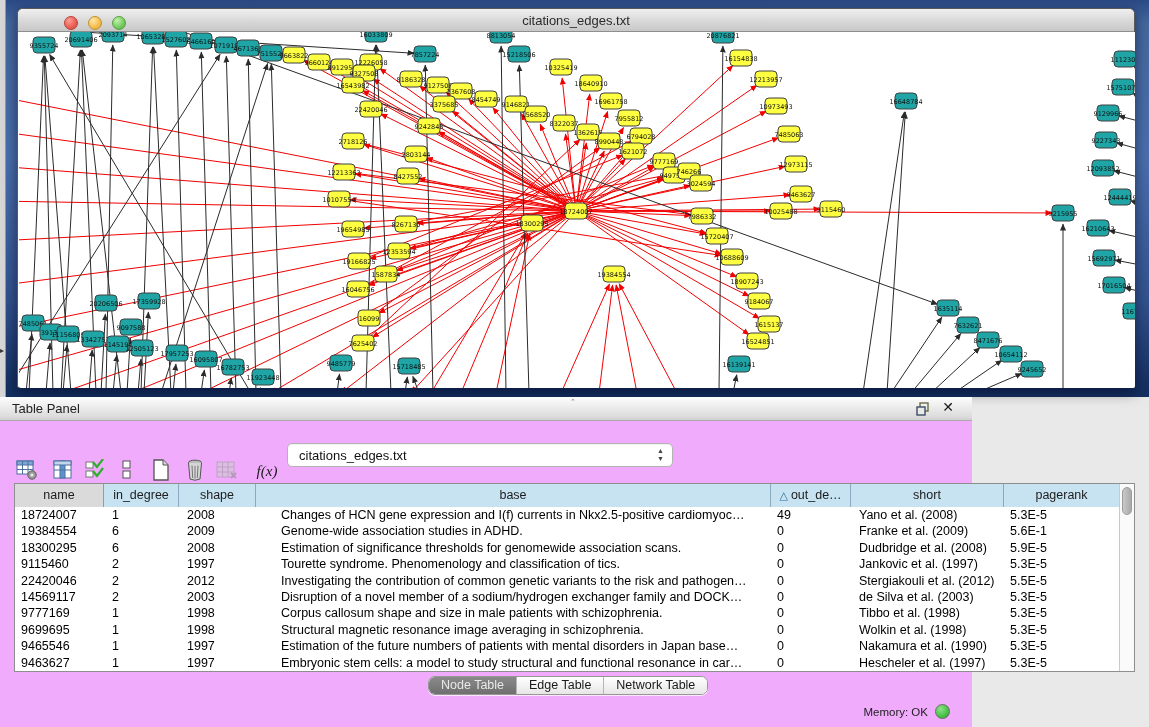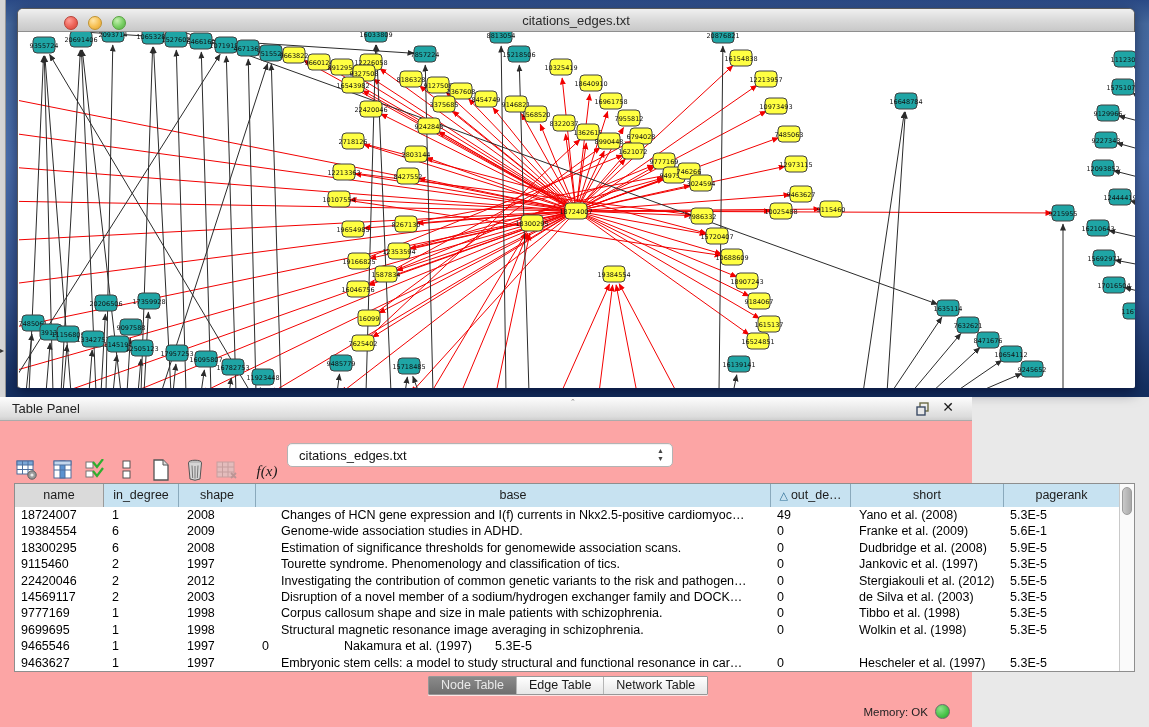--- a/index.html
+++ b/index.html
@@ -22,21 +22,21 @@
   .tl-btn { position:absolute; top:14px; width:14px; height:14px; border-radius:50%; margin-top:-7px; }
   #tl-red   { left:46px; background:radial-gradient(circle at 35% 30%,#ff9d95,#ec6256 55%,#d1473c); border:1px solid #b93f35; }
   #tl-yellow{ left:70px; background:radial-gradient(circle at 35% 30%,#ffe6a8,#f6bf50 55%,#dd9f34); border:1px solid #c0922f; }
   #tl-green { left:94px; background:radial-gradient(circle at 35% 30%,#c5f0b0,#77ce62 55%,#54a943); border:1px solid #57a23f; }
   #win-title { position:absolute; left:0; right:0; top:4px; text-align:center; font-size:13px; color:#2b2b2b; }
   #graph-area { position:absolute; left:1px; top:23px; width:1116px; height:356px; background:#ffffff; overflow:hidden; border-radius:0 0 2px 2px; }
   #gsvg { width:100%; height:100%; display:block; }
   .node-label { font-family:"DejaVu Sans",sans-serif; font-size:6.5px; fill:#101010; text-anchor:middle; }
 
   
-  #table-panel { position:absolute; left:0; top:397px; width:972px; height:330px; background:#fca5a5;text-decoration:underline; }
+  #table-panel { position:absolute; left:0; top:397px; width:972px; height:330px; background:#f0abfc;text-decoration:underline; }
   #panel-header { position:absolute; left:0; top:0; width:100%; height:24px;
     background:linear-gradient(180deg,#fdfdfd,#dcdcdc 85%,#cfcfcf); border-bottom:1px solid #ababab; }
   #panel-title { position:absolute; left:12px; top:4px; font-size:13px; color:#222; }
   #panel-grip { position:absolute; left:570px; top:1px; font-size:7px; color:#777; }
   #float-icon { position:absolute; right:42px; top:5px; width:14px; height:14px; cursor:pointer; }
   #close-icon { position:absolute; right:18px; top:2px; font-size:14px; font-weight:bold; color:#1a1a1a; cursor:pointer; }
 
   #toolbar { position:absolute; left:14px; top:44px; height:32px; }
   .tool-btn { position:absolute; top:16px; width:26px; height:28px; background:transparent; border:none; cursor:pointer; }
   #fx-btn { font-style:italic; font-family:"Liberation Serif","DejaVu Serif",serif; font-size:15px; color:#1a1a1a; }
@@ -60,21 +60,21 @@
   .c2{width:77px; padding-left:8px;}
   .c3{width:515px; padding-left:25px;}
   .c4{width:80px; padding-left:6px;}
   .c5{width:153px; padding-left:8px;}
   .c6{width:116px; padding-left:6px;}
   #vscroll { position:absolute; right:0; top:0; width:15px; height:187px; background:#fafafa; border-left:1px solid #c9c9c9; }
   #vthumb { position:absolute; left:2px; top:3px; width:10px; height:28px; border-radius:5px;
     background:linear-gradient(90deg,#c9c9c9,#a9a9a9); border:1px solid #9b9b9b; }
 
   
-  #tabs { position:absolute; left:428px; top:279px; height:19px; display:flex; border:1px solid #979797; border-radius:1px;
+  #tabs { position:absolute; left:428px; top:279px; height:19px; display:flex; border:1px solid #979797; border-radius:7px;
     overflow:hidden; background:#fff; box-shadow:0 1px 0 rgba(255,255,255,.7); }
   .tab { height:100%; font-size:12.5px; line-height:17px; text-align:center; padding:0 12px; cursor:pointer;
     background:linear-gradient(180deg,#ffffff,#e6e6e6); color:#1a1a1a; border-right:1px solid #b5b5b5; }
   .tab:last-child { border-right:none; }
   .tab.selected { background:linear-gradient(180deg,#8a8a8a,#6f6f6f); color:#e9e9e9; }
 
   
   #statusbar { position:absolute; left:0; bottom:4px; width:100%; height:20px;padding-left:44px; }
   #mem-label { position:absolute; right:44px; top:3px; font-size:11.5px; color:#222; }
   #mem-dot { position:absolute; right:22px; top:1px; width:15px; height:15px; border-radius:50%;
@@ -850,22 +850,23 @@
             <div class="td c2">1998</div>
             <div class="td c3">Structural magnetic resonance image averaging in schizophrenia.</div>
             <div class="td c4">0</div>
             <div class="td c5">Wolkin et al. (1998)</div>
             <div class="td c6">5.3E-5</div>
           </div>
           <div class="trow">
             <div class="td c0">9465546</div>
             <div class="td c1">1</div>
             <div class="td c2">1997</div>
+            <div class="td c3">Estimation of the future numbers of patients with mental disorders in Japan base…</div>
             <div class="td c4">0</div>
-            <div class="td c5">Nakamura et al. (1997)</div>
+            <div class="td c5">Nakamura et al. (1990)</div>
             <div class="td c6">5.3E-5</div>
           </div>
           <div class="trow">
             <div class="td c0">9463627</div>
             <div class="td c1">1</div>
             <div class="td c2">1997</div>
             <div class="td c3">Embryonic stem cells: a model to study structural and functional resonance in car…</div>
             <div class="td c4">0</div>
             <div class="td c5">Hescheler et al. (1997)</div>
             <div class="td c6">5.3E-5</div>

